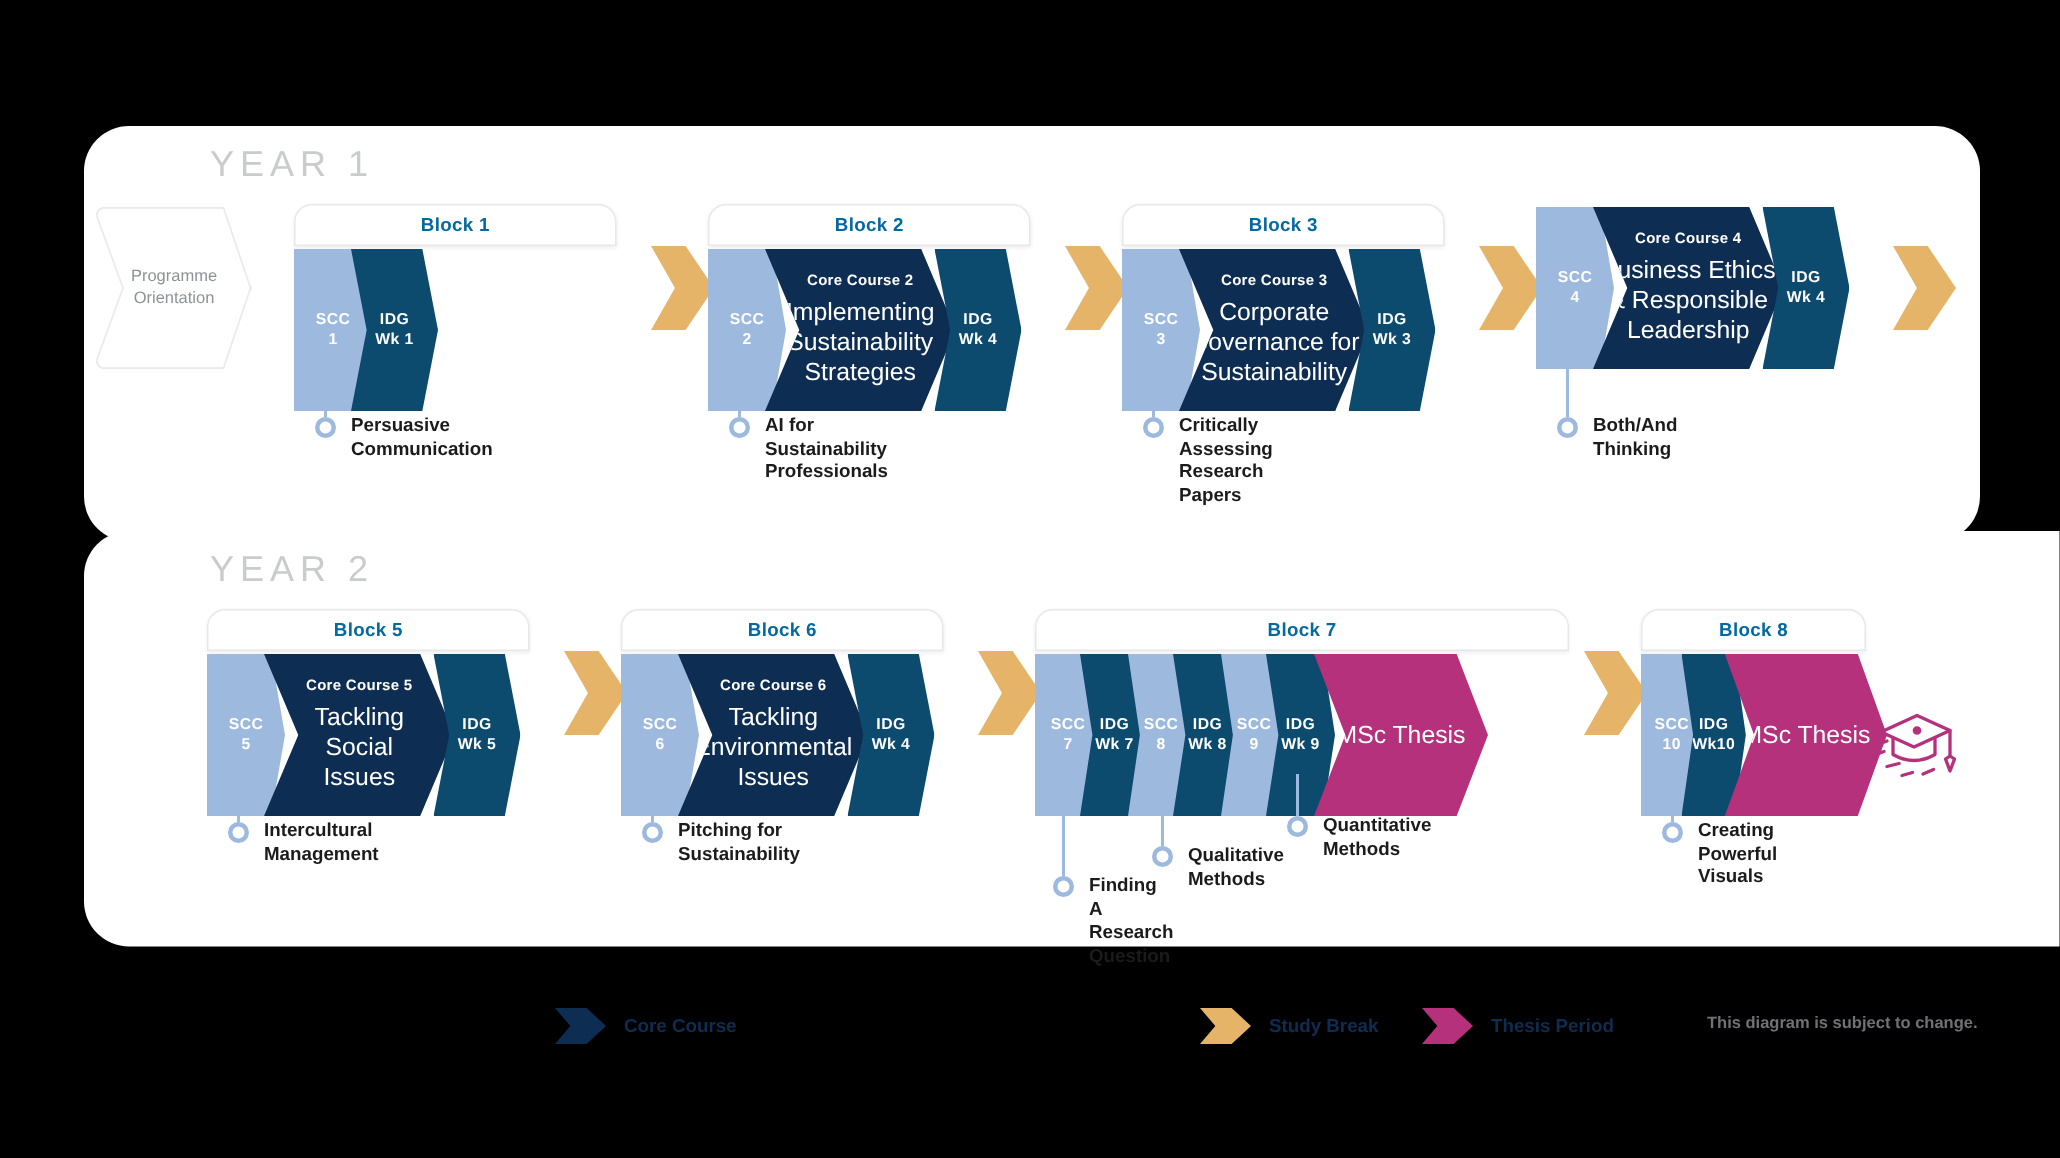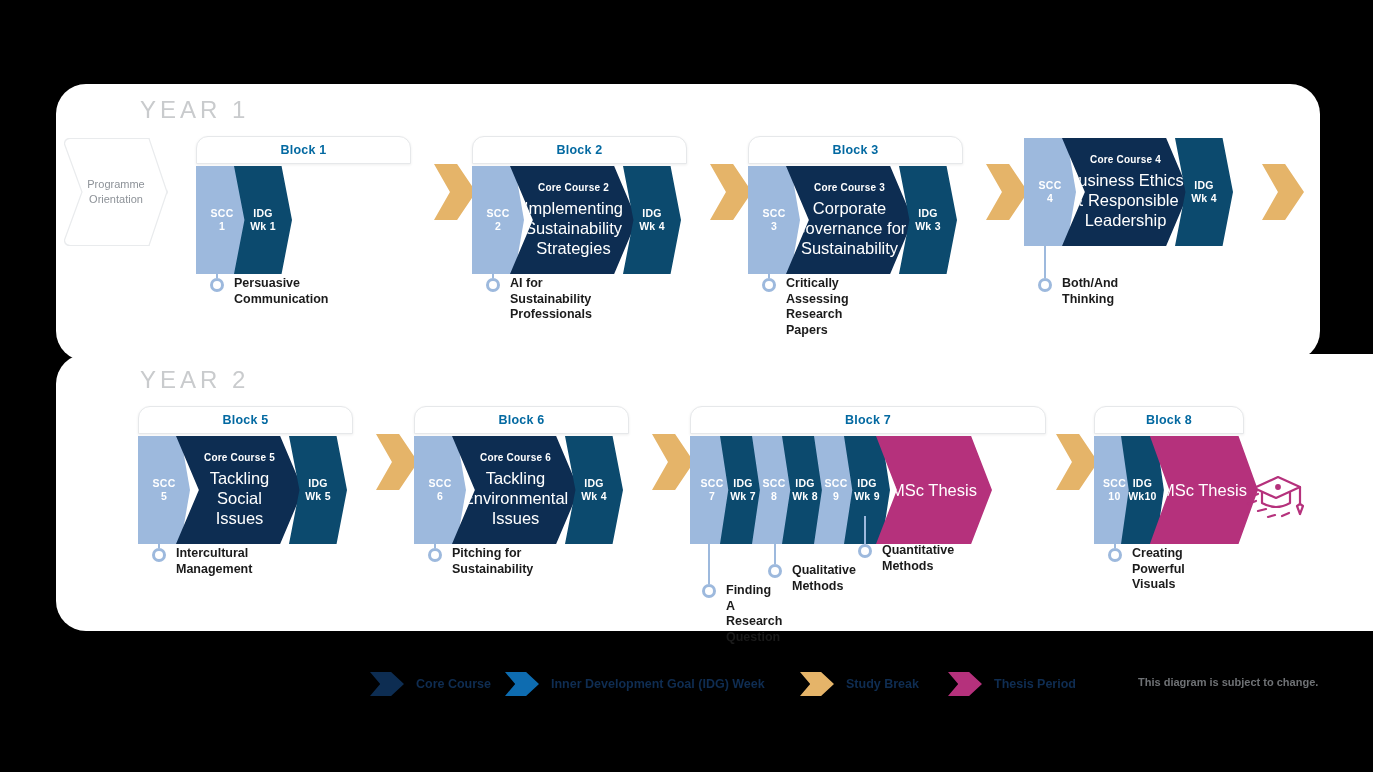--- a/index.html
+++ b/index.html
@@ -421,24 +421,20 @@
       <path d="M26 47 L33 45"></path>
       <path d="M40 46 L47 43"></path>
     </g>
   </svg>
 
   <div class="legend">
     <div class="legend-item" style="left:370px; top:8px;">
       <div class="legend-swatch" style="background:#0d2d52;"></div>
       <div class="legend-label">Core Course</div>
     </div>
-    <div class="legend-item" style="left:505px; top:8px;">
-      <div class="legend-swatch" style="background:#0e6cb0;"></div>
-      <div class="legend-label">Inner Development Goal (IDG) Week</div>
-    </div>
     <div class="legend-item" style="left:800px; top:8px;">
       <div class="legend-swatch" style="background:#e5b469;"></div>
       <div class="legend-label">Study Break</div>
     </div>
     <div class="legend-item" style="left:948px; top:8px;">
       <div class="legend-swatch" style="background:#b5317c;"></div>
       <div class="legend-label">Thesis Period</div>
     </div>
     <div class="legend-note" style="position:absolute; left:1138px; top:12px;">This diagram is subject to change.</div>
   </div>

